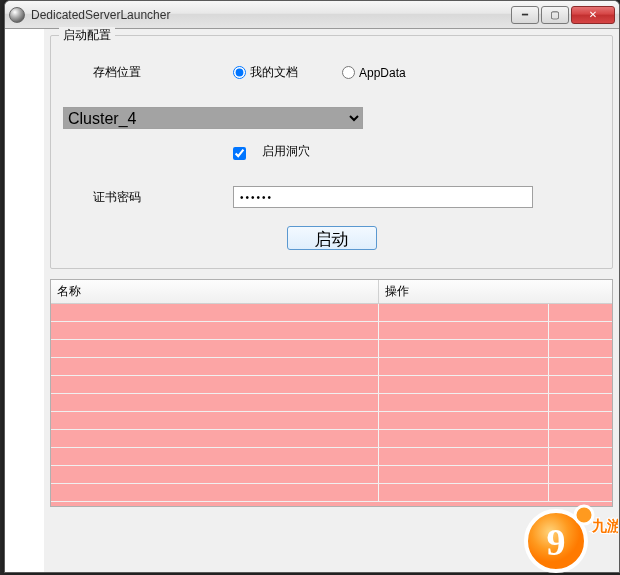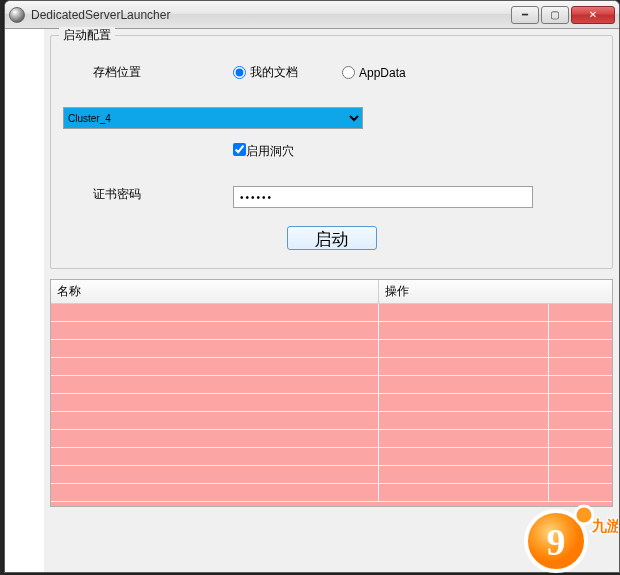--- a/index.html
+++ b/index.html
@@ -71,42 +71,42 @@
   }
   .groupbox .legend {
     position: absolute;
     top: -9px; left: 8px;
     background: #f0f0f0;
     padding: 0 4px;
     color: #000;
   }
   .form-row {
     display: flex;
-    align-items: flex-start;
+    align-items: center;
     margin: 14px 0;
   }
   .form-label {
     width: 170px;
     padding-left: 30px;
     color: #000;
   }
   .radiogroup { display: flex; gap: 44px; }
   .radio-item { display: flex; gap: 4px; align-items: center; }
   input[type=radio], input[type=checkbox]{ margin:0; }
   select.combo {
     width: 300px;
     height: 22px;
-    font-size: 10px;
+    font-size: 16px;
     border: 1px solid #a0a0a0;
-    background: #0ea5e9;
+    background: #a3a3a3;
   }
   .checkbox-row {
     margin-left: 170px;
     margin-top: 4px;
-    display: flex; gap: 0; align-items: flex-start;
+    display: flex; gap: 16px; align-items: flex-end;
   }
   input.password {
     width: 300px;
     height: 22px;
     border: 1px solid #a0a0a0;
     padding: 0 6px;
     letter-spacing: 2px;
     font-size: 10px;
   }
   .launch-row {

